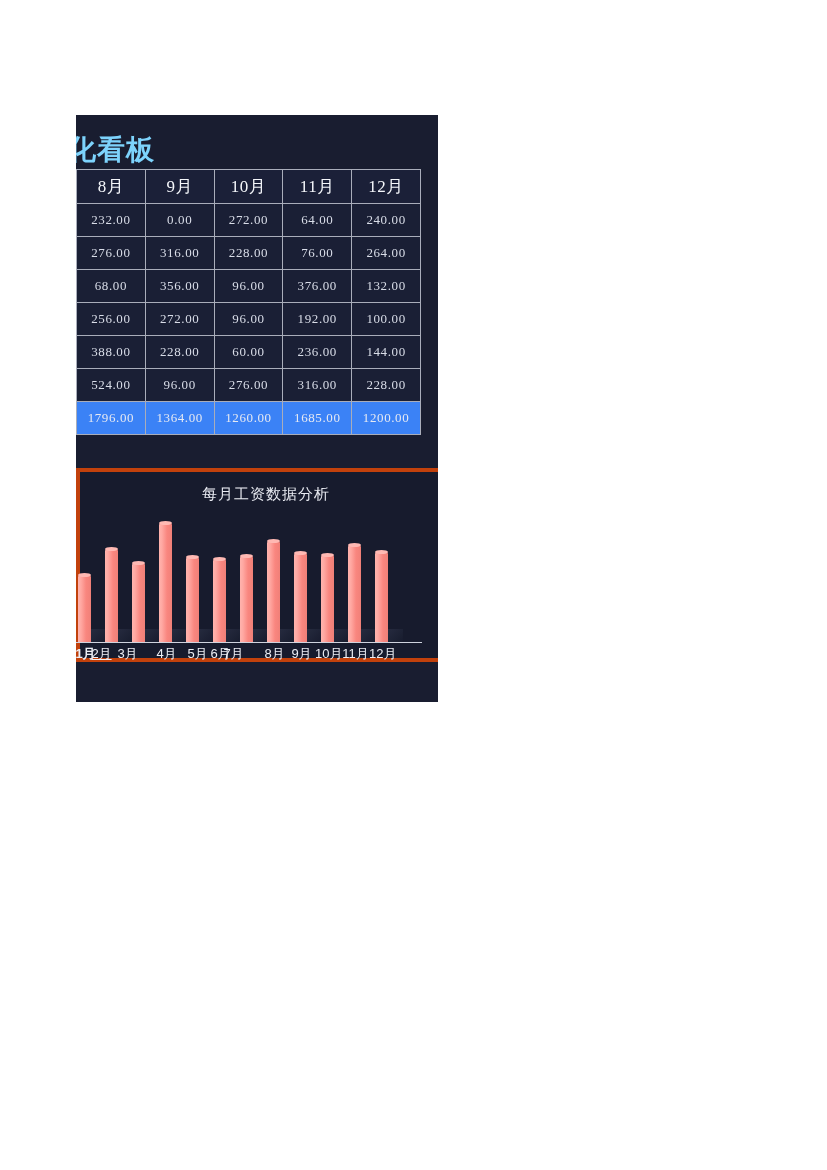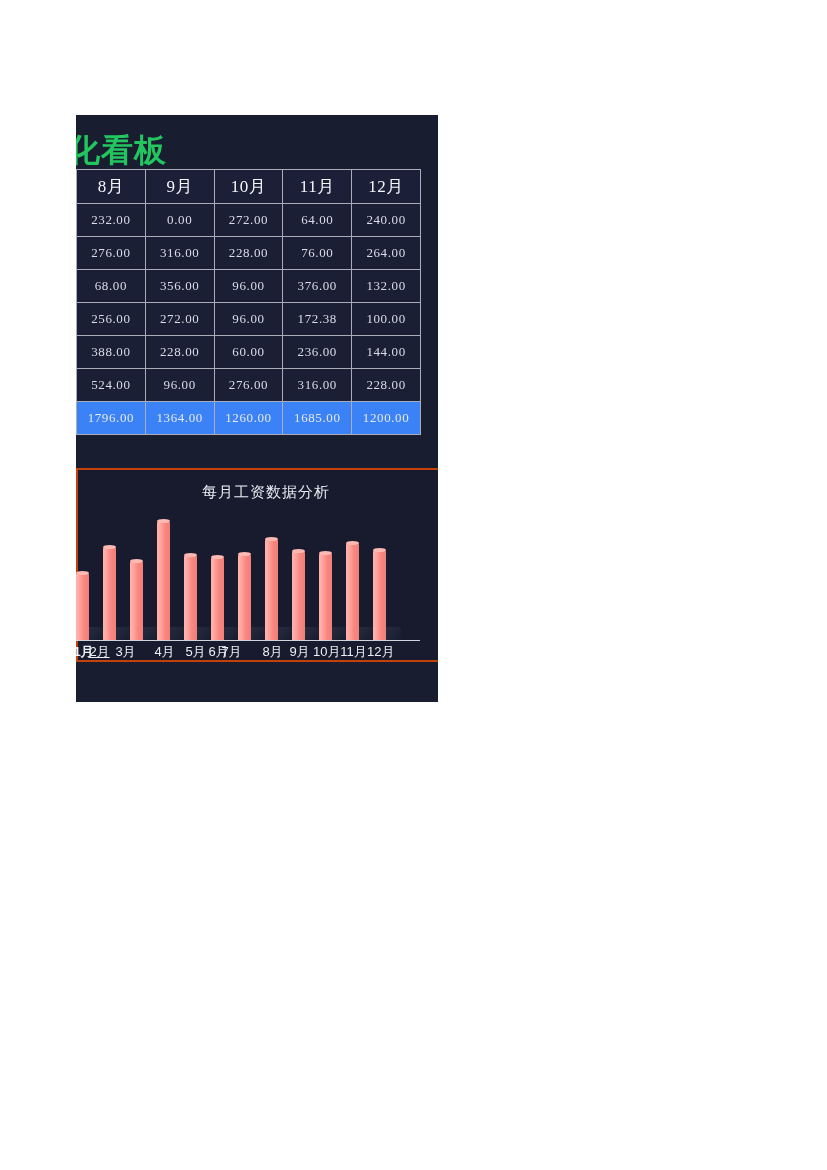--- a/index.html
+++ b/index.html
@@ -15,24 +15,24 @@
     position:absolute;left:76px;top:115px;
     width:362px;height:587px;
     background:#191d30;
     overflow:hidden;
   }
 
   
   #dash-title{
     position:absolute;left:-8px;top:16px;
     width:330px;height:38px;
-    color:#22c55e;
+    color:#7dd3fc;
     font-family:Liberation Serif, serif;
     font-weight:bold;
-    font-size:32px;
+    font-size:28px;
     line-height:38px;
     letter-spacing:1px;
     white-space:nowrap;
   }
 
   
   #tbl-wrap{
     position:absolute;left:0px;top:54px;
     width:344px;height:287px;
   }
@@ -68,21 +68,21 @@
   table.grid tr.total td{
     background:#3b82f6;
     color:#e6e9f2;
   }
 
   
   #chart-card{
     position:absolute;left:0px;top:353px;
     width:380px;height:194px;
     background:#171b2d;
-    border:2px solid #c2410c;
+    border:4px solid #c2410c;
     box-sizing:border-box;
   }
   #chart-title{
     position:absolute;left:0;top:13px;width:100%;
     text-align:center;
     color:#e9ebf2;
     font-size:15px;
     letter-spacing:1px;
     font-family:"Liberation Sans",sans-serif;
     white-space:nowrap;
@@ -190,21 +190,21 @@
           <td>68.00</td>
           <td>356.00</td>
           <td>96.00</td>
           <td>376.00</td>
           <td>132.00</td>
         </tr>
         <tr>
           <td>256.00</td>
           <td>272.00</td>
           <td>96.00</td>
-          <td>172.38</td>
+          <td>192.00</td>
           <td>100.00</td>
         </tr>
         <tr>
           <td>388.00</td>
           <td>228.00</td>
           <td>60.00</td>
           <td>236.00</td>
           <td>144.00</td>
         </tr>
         <tr>

